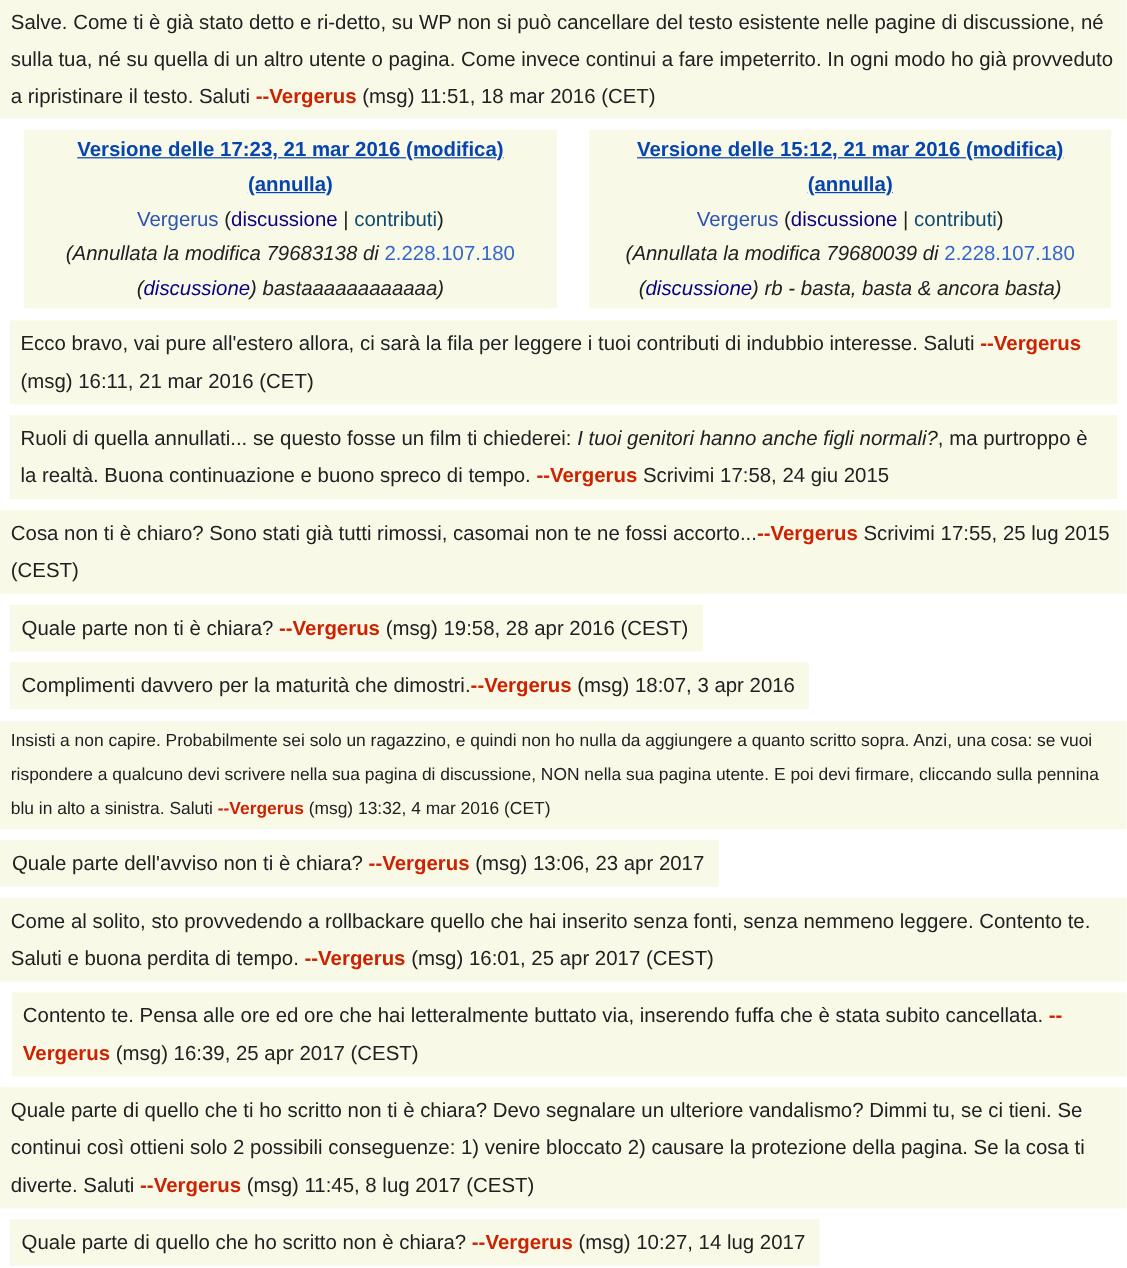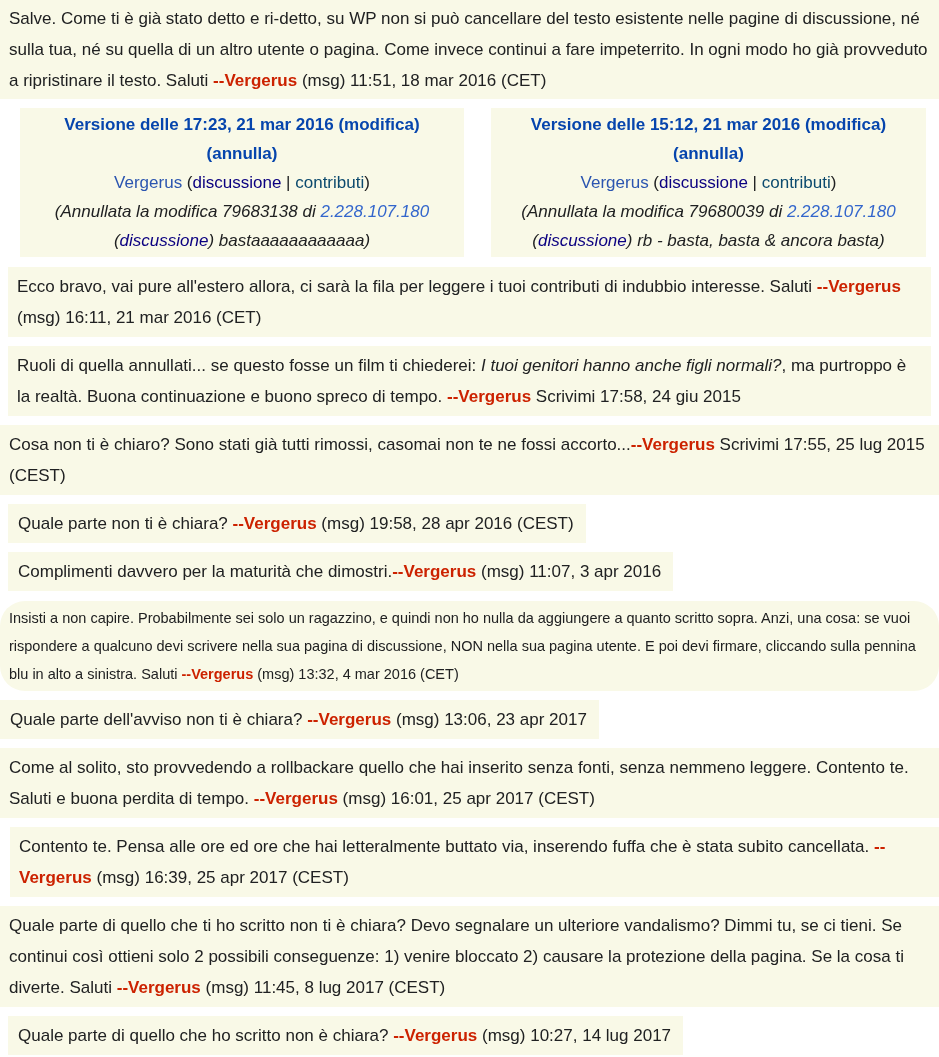--- a/index.html
+++ b/index.html
@@ -25,54 +25,54 @@
     margin-bottom:10px;
   }
   .diff-cell{
     background:#F9F9E7;
     text-align:center;
     line-height:29px;
     padding:2px 4px;
   }
   .diff-cell.left{width:438px;}
   .diff-cell.right{width:429px;}
-  .small{font-size:14.5px;line-height:28px;padding:3px 9px;border-radius:25px;}
+  .small{font-size:14.5px;line-height:28px;padding:3px 9px;}
   .reply-indent{margin-left:10px;}
 
   
   .seg-plain{}
   .seg-it{font-style:italic;}
   .seg-sig{color:#CC2200;font-weight:bold;}
   .seg-msg{color:#202122;}
-  .seg-boldlink{color:#0645AD;font-weight:bold;}
+  .seg-boldlink{color:#0645AD;font-weight:bold;text-decoration:underline;}
   .seg-userlink{color:#2B55B0;margin-top:34px;}
   .seg-link{color:#0c4a6e;}
   .seg-linkv{color:#0B0080;}
-  .seg-iplink{color:#3366CC;font-style:italic;}
+  .seg-iplink{color:#3366CC;}
   .seg-itlinkv{color:#0B0080;font-style:italic;}
 </style>
 </head>
 <body>
 
 <div class="msg intro"><span class="seg-plain">Salve. Come ti è già stato detto e ri-detto, su WP non si può cancellare del testo esistente nelle pagine di discussione, né sulla tua, né su quella di un altro utente o pagina. Come invece continui a fare impeterrito. In ogni modo ho già provveduto a ripristinare il testo. Saluti </span><span class="seg-sig">--Vergerus</span><span class="seg-plain"> </span><span class="seg-msg">(msg)</span><span class="seg-plain"> 11:51, 18 mar 2016 (CET)</span></div>
 
 <div class="diff-row">
   <div class="diff-cell left"><span class="seg-boldlink">Versione delle 17:23, 21 mar 2016 (modifica)</span><br><span class="seg-boldlink">(annulla)</span><br><span class="seg-userlink">Vergerus</span><span class="seg-plain"> (</span><span class="seg-linkv">discussione</span><span class="seg-plain"> | </span><span class="seg-link">contributi</span><span class="seg-plain">)</span><br><span class="seg-it">(Annullata la modifica 79683138 di </span><span class="seg-iplink">2.228.107.180</span><span class="seg-it"> (</span><span class="seg-itlinkv">discussione</span><span class="seg-it">) bastaaaaaaaaaaaa)</span></div>
   <div class="diff-cell right"><span class="seg-boldlink">Versione delle 15:12, 21 mar 2016 (modifica)</span><br><span class="seg-boldlink">(annulla)</span><br><span class="seg-userlink">Vergerus</span><span class="seg-plain"> (</span><span class="seg-linkv">discussione</span><span class="seg-plain"> | </span><span class="seg-link">contributi</span><span class="seg-plain">)</span><br><span class="seg-it">(Annullata la modifica 79680039 di </span><span class="seg-iplink">2.228.107.180</span><span class="seg-it"> (</span><span class="seg-itlinkv">discussione</span><span class="seg-it">) rb - basta, basta &amp; ancora basta)</span></div>
 </div>
 
 <div class="msg indent8"><span class="seg-plain">Ecco bravo, vai pure all'estero allora, ci sarà la fila per leggere i tuoi contributi di indubbio interesse. Saluti </span><span class="seg-sig">--Vergerus</span><span class="seg-plain"> </span><span class="seg-msg">(msg)</span><span class="seg-plain"> 16:11, 21 mar 2016 (CET)</span></div>
 
 <div class="msg indent8"><span class="seg-plain">Ruoli di quella annullati... se questo fosse un film ti chiederei: </span><span class="seg-it">I tuoi genitori hanno anche figli normali?</span><span class="seg-plain">, ma purtroppo è la realtà. Buona continuazione e buono spreco di tempo. </span><span class="seg-sig">--Vergerus</span><span class="seg-plain"> Scrivimi 17:58, 24 giu 2015</span></div>
 
 <div class="msg"><span class="seg-plain">Cosa non ti è chiaro? Sono stati già tutti rimossi, casomai non te ne fossi accorto...</span><span class="seg-sig">--Vergerus</span><span class="seg-plain"> Scrivimi 17:55, 25 lug 2015 (CEST)</span></div>
 
 <div class="msg fit" style="margin-left:8px;"><span class="seg-plain">Quale parte non ti è chiara? </span><span class="seg-sig">--Vergerus</span><span class="seg-plain"> </span><span class="seg-msg">(msg)</span><span class="seg-plain"> 19:58, 28 apr 2016 (CEST)</span></div>
 
-<div class="msg fit" style="margin-left:8px;margin-bottom:10px;"><span class="seg-plain">Complimenti davvero per la maturità che dimostri.</span><span class="seg-sig">--Vergerus</span><span class="seg-plain"> </span><span class="seg-msg">(msg)</span><span class="seg-plain"> 11:07, 3 apr 2016</span></div>
+<div class="msg fit" style="margin-left:8px;margin-bottom:10px;"><span class="seg-plain">Complimenti davvero per la maturità che dimostri.</span><span class="seg-sig">--Vergerus</span><span class="seg-plain"> </span><span class="seg-msg">(msg)</span><span class="seg-plain"> 18:07, 3 apr 2016</span></div>
 
 <div class="msg small"><span class="seg-plain">Insisti a non capire. Probabilmente sei solo un ragazzino, e quindi non ho nulla da aggiungere a quanto scritto sopra. Anzi, una cosa: se vuoi rispondere a qualcuno devi scrivere nella sua pagina di discussione, NON nella sua pagina utente. E poi devi firmare, cliccando sulla pennina blu in alto a sinistra. Saluti </span><span class="seg-sig">--Vergerus</span><span class="seg-plain"> </span><span class="seg-msg">(msg)</span><span class="seg-plain"> 13:32, 4 mar 2016 (CET)</span></div>
 
 <div class="msg fit"><span class="seg-plain">Quale parte dell'avviso non ti è chiara? </span><span class="seg-sig">--Vergerus</span><span class="seg-plain"> </span><span class="seg-msg">(msg)</span><span class="seg-plain"> 13:06, 23 apr 2017</span></div>
 
 <div class="msg"><span class="seg-plain">Come al solito, sto provvedendo a rollbackare quello che hai inserito senza fonti, senza nemmeno leggere. Contento te. Saluti e buona perdita di tempo. </span><span class="seg-sig">--Vergerus</span><span class="seg-plain"> </span><span class="seg-msg">(msg)</span><span class="seg-plain"> 16:01, 25 apr 2017 (CEST)</span></div>
 
 <div class="msg reply-indent"><span class="seg-plain">Contento te. Pensa alle ore ed ore che hai letteralmente buttato via, inserendo fuffa che è stata subito cancellata. </span><span class="seg-sig">--Vergerus</span><span class="seg-plain"> </span><span class="seg-msg">(msg)</span><span class="seg-plain"> 16:39, 25 apr 2017 (CEST)</span></div>
 
 <div class="msg"><span class="seg-plain">Quale parte di quello che ti ho scritto non ti è chiara? Devo segnalare un ulteriore vandalismo? Dimmi tu, se ci tieni. Se continui così ottieni solo 2 possibili conseguenze: 1) venire bloccato 2) causare la protezione della pagina. Se la cosa ti diverte. Saluti </span><span class="seg-sig">--Vergerus</span><span class="seg-plain"> </span><span class="seg-msg">(msg)</span><span class="seg-plain"> 11:45, 8 lug 2017 (CEST)</span></div>

